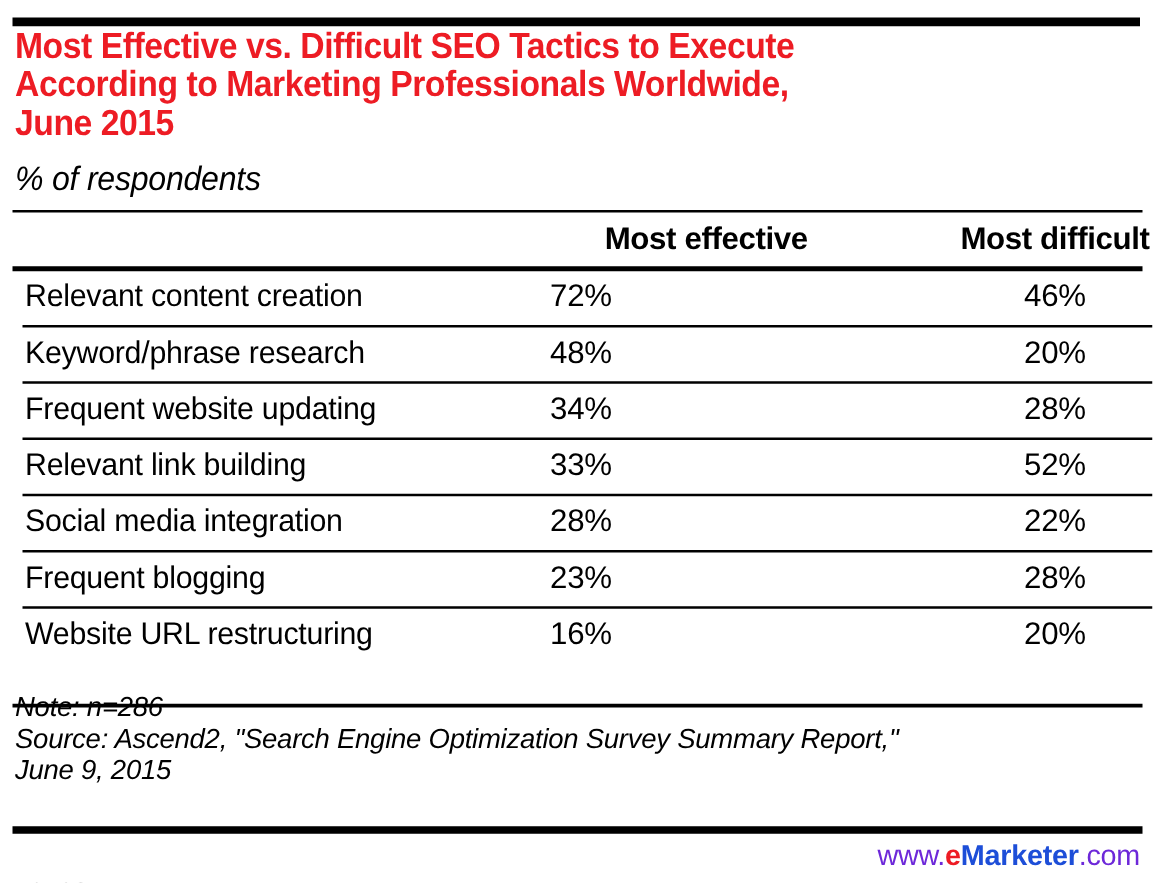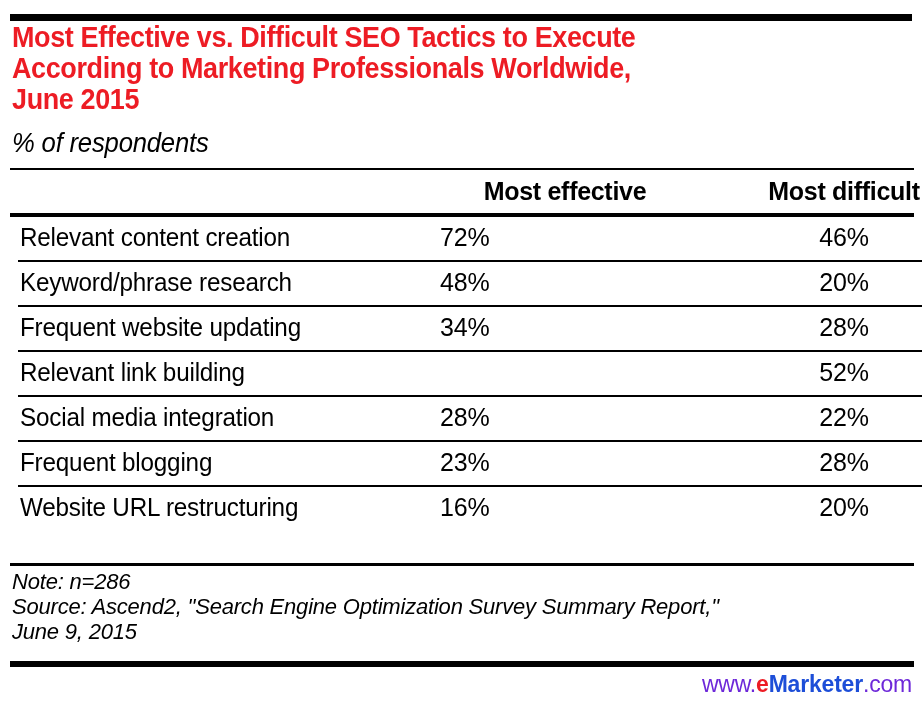--- a/index.html
+++ b/index.html
@@ -157,21 +157,21 @@
   .cell-difficult {
     left: 712px;
     width: 248px;
     text-align: center;
   }
 
   
   .notes {
     position: absolute;
     left: 12px;
-    top: 569px;
+    top: 553px;
     width: 900px;
     font-size: 22px;
     font-style: italic;
     line-height: 25px;
     letter-spacing: -0.2px;
   }
   .notes .nline { display: block; white-space: nowrap; }
 
   
   .footer-id {
@@ -239,20 +239,21 @@
 
       <div class="row">
         <div class="cell cell-label">Frequent website updating</div>
         <div class="cell cell-effective">34%</div>
         <div class="cell cell-difficult">28%</div>
         <div class="sep"></div>
       </div>
 
       <div class="row">
         <div class="cell cell-label">Relevant link building</div>
+        <div class="cell cell-effective">33%</div>
         <div class="cell cell-difficult">52%</div>
         <div class="sep"></div>
       </div>
 
       <div class="row">
         <div class="cell cell-label">Social media integration</div>
         <div class="cell cell-effective">28%</div>
         <div class="cell cell-difficult">22%</div>
         <div class="sep"></div>
       </div>

